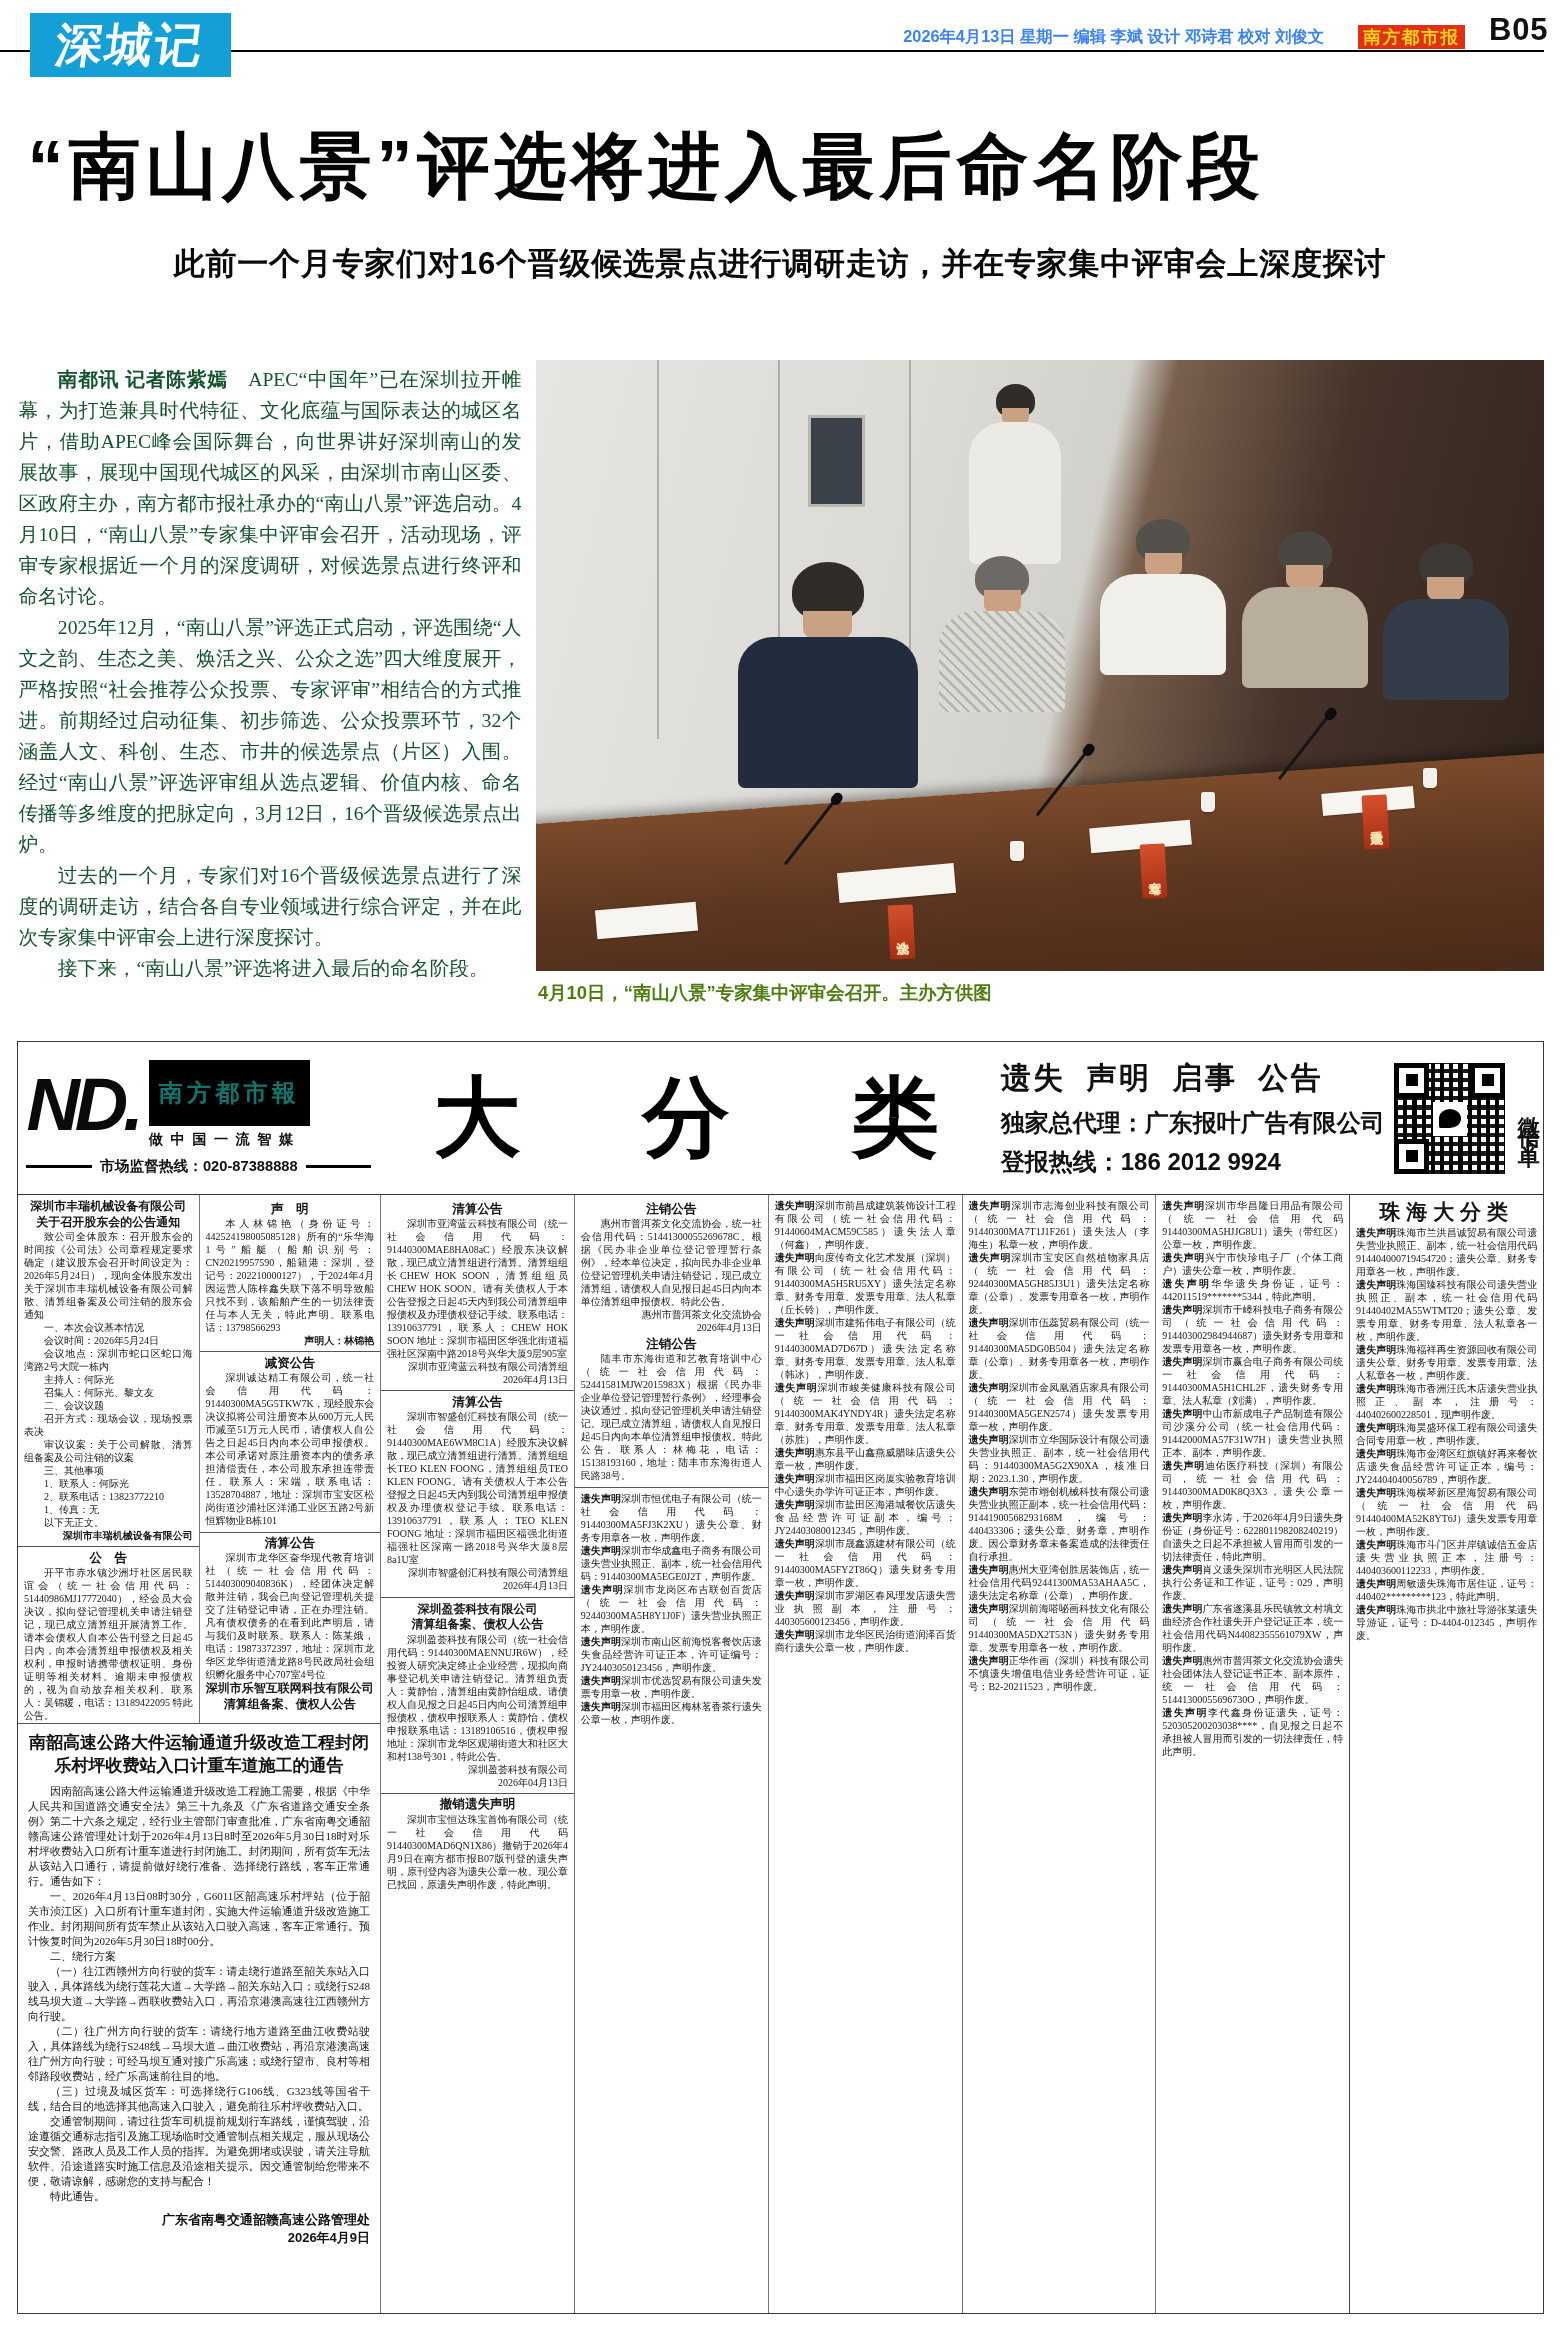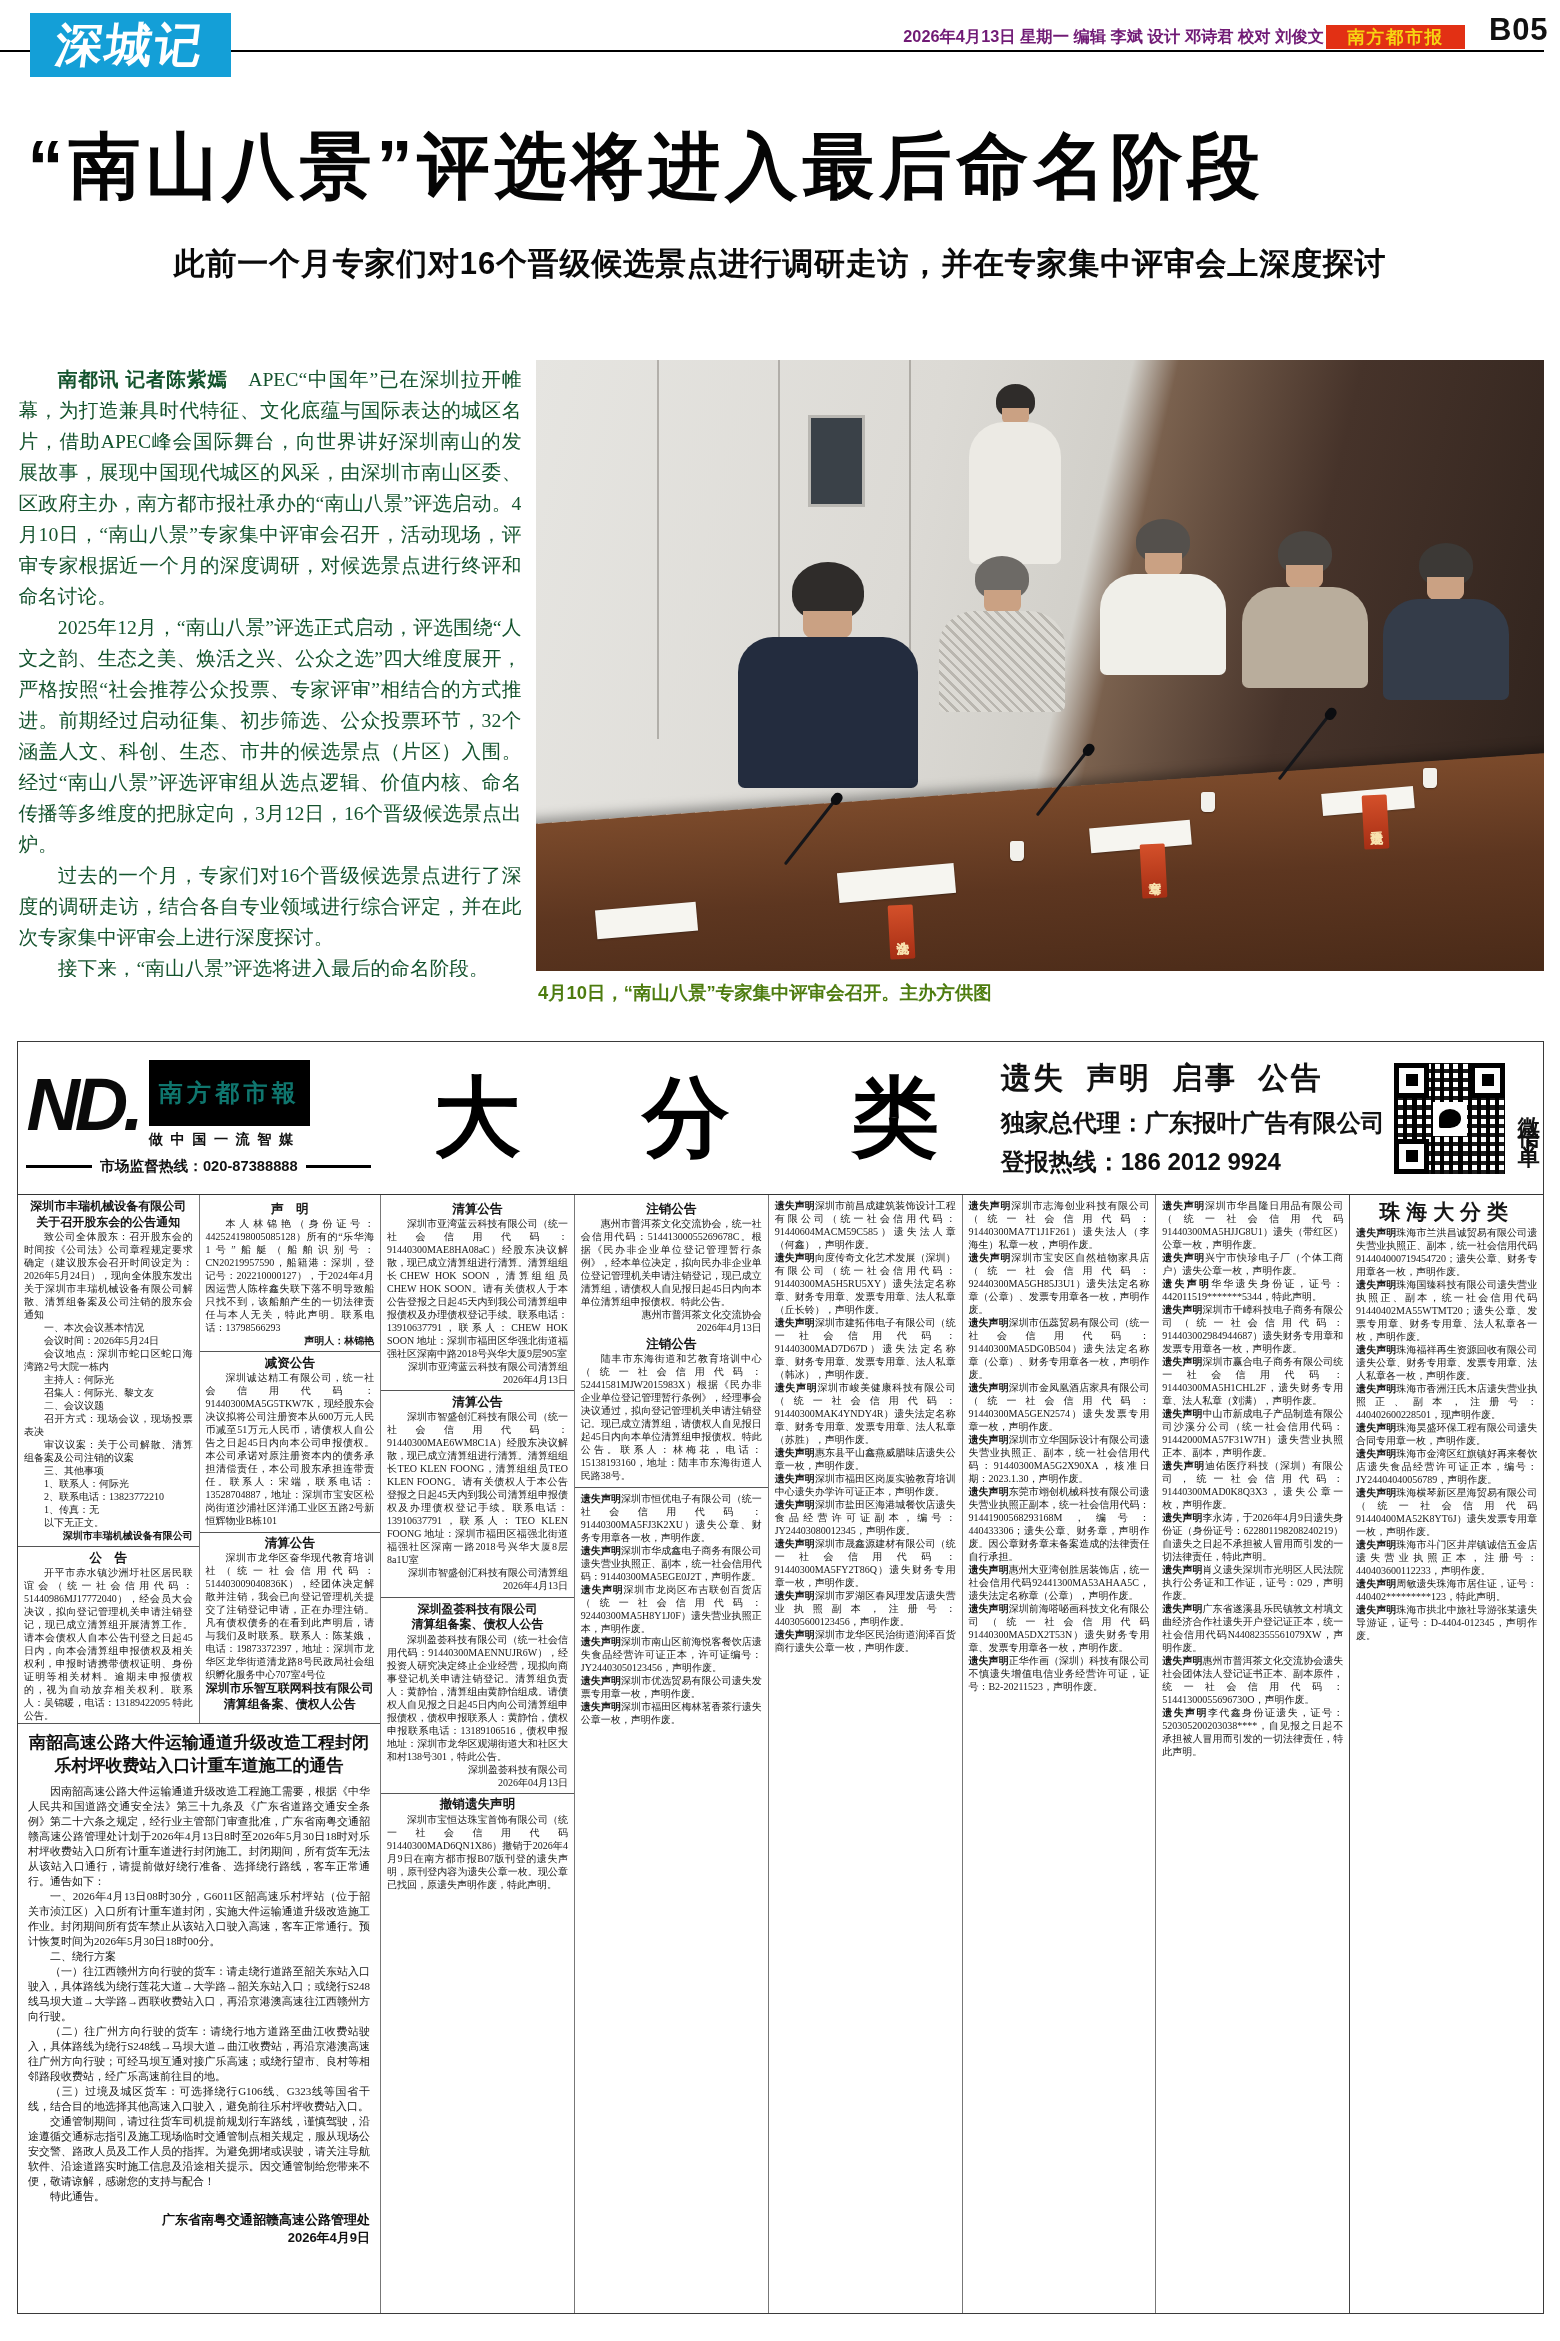--- a/index.html
+++ b/index.html
@@ -3,22 +3,22 @@
 <meta charset="utf-8">
 <style>
   html,body{margin:0;padding:0;background:#fff;}
   .page{position:relative;width:1560px;height:2342px;background:#fff;overflow:hidden;
         font-family:"Liberation Sans","DejaVu Sans",sans-serif;color:#111;}
   
   .top-rule{position:absolute;top:50px;left:0;width:1544px;height:1.7px;background:#000;}
   .section-box{position:absolute;top:13.4px;left:30px;width:201px;height:64px;background:#149fd7;
         display:flex;align-items:center;justify-content:center;}
   .section-box span{color:#fff;font-size:47px;font-weight:900;letter-spacing:2.5px;transform:skewX(-7deg);}
-  .dateline{position:absolute;top:26px;right:236px;font-size:16.3px;font-weight:600;color:#701a75;white-space:nowrap;}
-  .paper-logo{position:absolute;top:25px;right:95px;width:139px;height:23.5px;background:#e23014;
+  .dateline{position:absolute;top:26px;right:236px;font-size:16.3px;font-weight:600;color:#3b82f6;white-space:nowrap;}
+  .paper-logo{position:absolute;top:25px;right:95px;width:107px;height:23.5px;background:#e23014;
         color:#f6d413;font-size:17.6px;font-weight:900;letter-spacing:1.7px;display:flex;align-items:center;justify-content:center;}
   .pageno{position:absolute;top:11.7px;right:11.7px;font-size:31px;font-weight:900;letter-spacing:0.8px;}
   
   .headline{position:absolute;top:119px;left:0;width:1292px;text-align:center;font-size:72px;font-weight:900;
         letter-spacing:5px;white-space:nowrap;color:#050505;}
   .subheadline{position:absolute;top:243px;left:0;width:1560px;text-align:center;font-size:31px;font-weight:700;
         letter-spacing:0.8px;white-space:nowrap;color:#0a0a0a;}
   
   .article{position:absolute;top:364px;left:18.4px;width:503px;height:613px;overflow:hidden;
         font-family:"Liberation Serif","DejaVu Serif",serif;font-size:19.7px;line-height:31px;text-align:justify;color:#14532d;}

